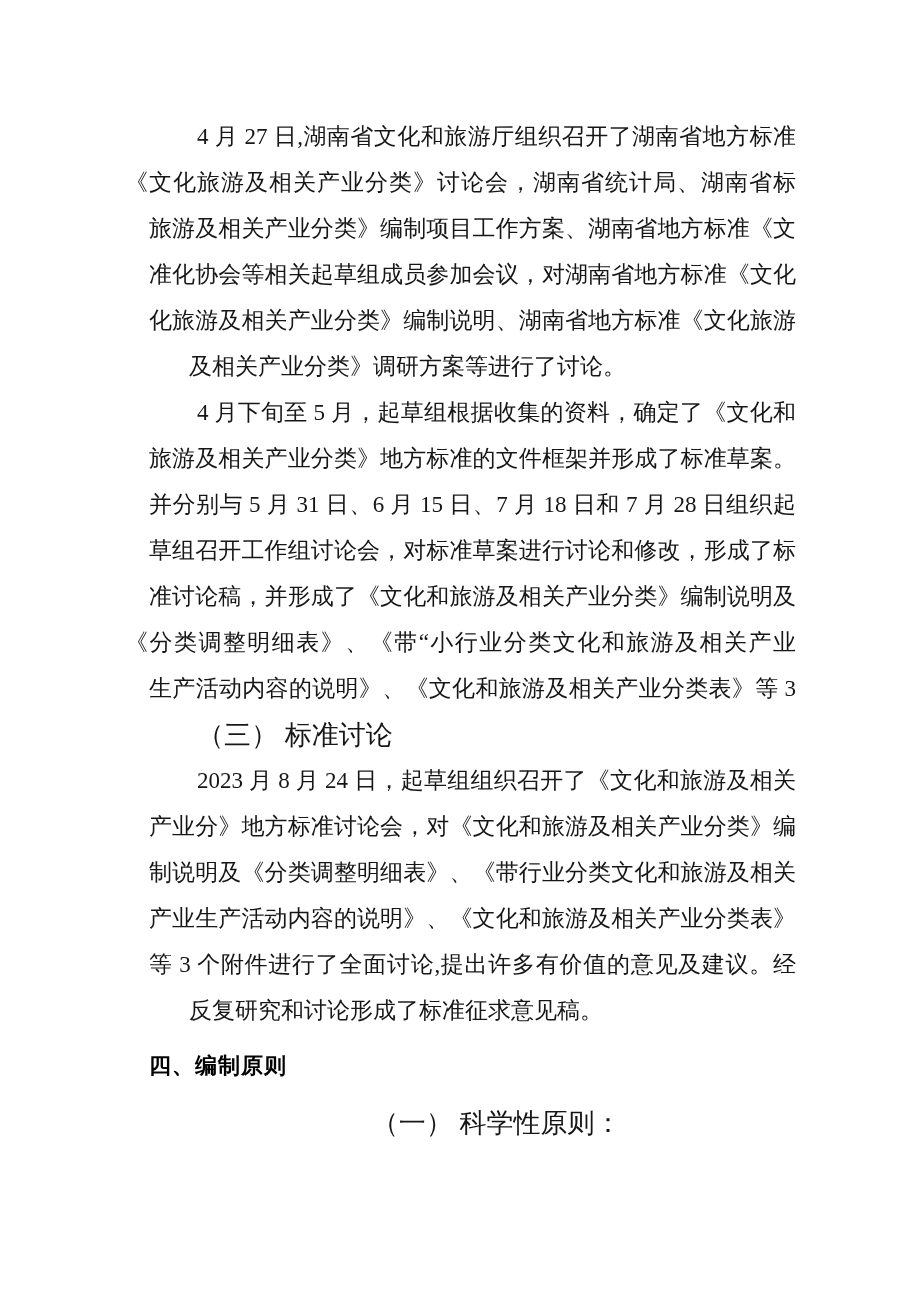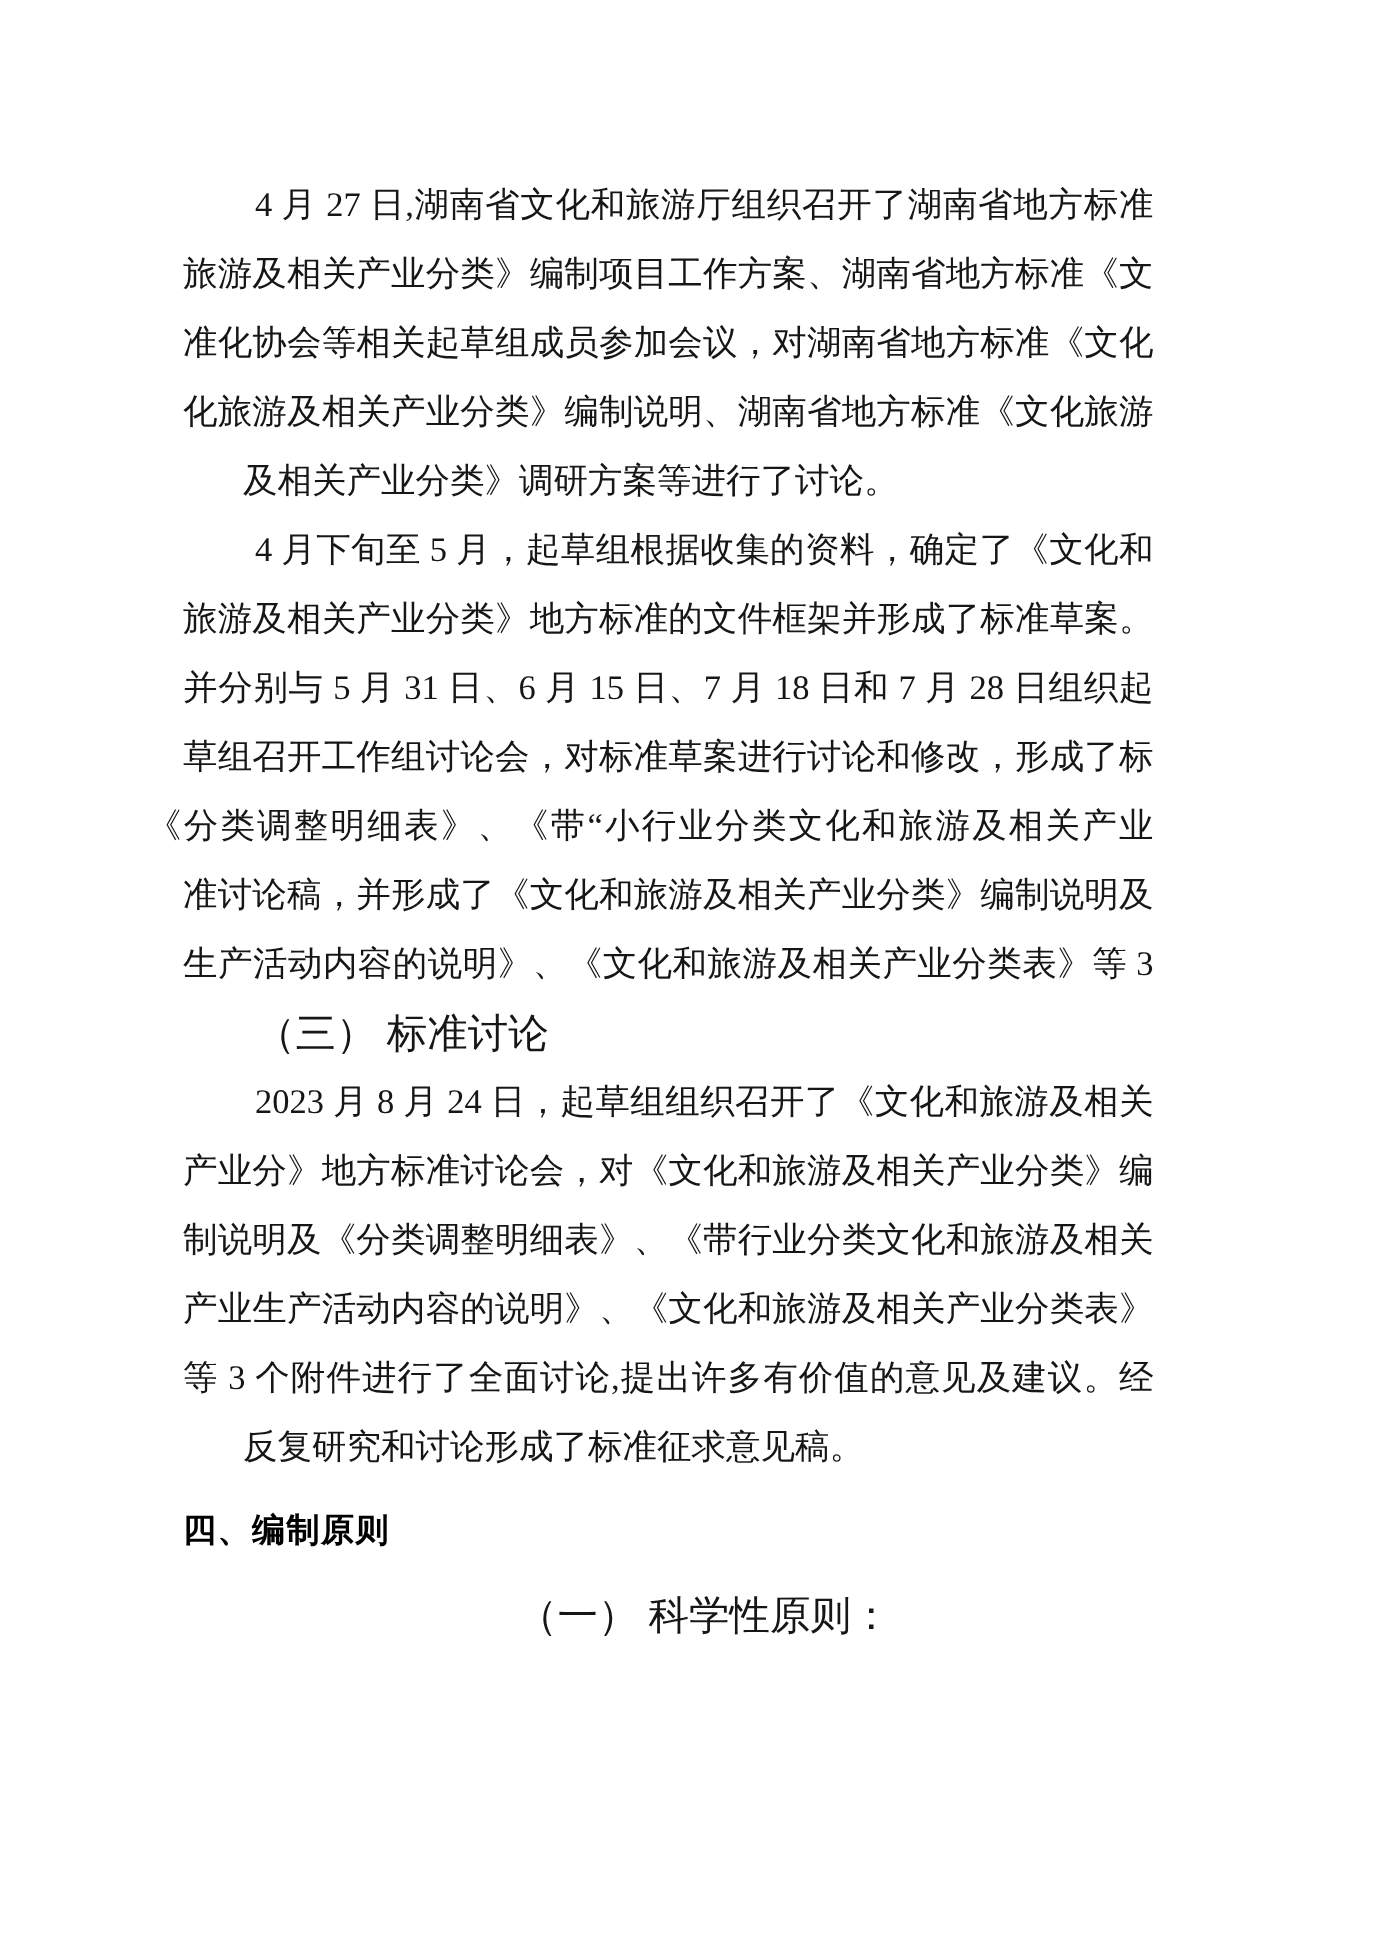--- a/index.html
+++ b/index.html
@@ -8,21 +8,21 @@
     width: 920px;
     height: 1301px;
     margin: 0 auto;
     background: #ffffff;
     font-family: "Liberation Serif", "DejaVu Serif", serif;
     color: #161616;
     overflow: hidden;
   }
   .doc-body {
     position: absolute;
-    left: 122px;
+    left: 149px;
     top: 114px;
     width: 647px;
   }
   .para { margin: 0; padding: 0; }
   .line {
     height: 46px;
     line-height: 46px;
     font-size: 23px;
     text-align: justify;
     text-align-last: justify;
@@ -55,33 +55,34 @@
   }
 </style>
 </head>
 <body>
 
 <div class="page">
   <main class="doc-body">
 
     <section class="para">
         <div class="line first">4 月 27 日,湖南省文化和旅游厅组织召开了湖南省地方标准</div>
+        <div class="line hang">《文化旅游及相关产业分类》讨论会，湖南省统计局、湖南省标</div>
         <div class="line mid">旅游及相关产业分类》编制项目工作方案、湖南省地方标准《文</div>
         <div class="line mid">准化协会等相关起草组成员参加会议，对湖南省地方标准《文化</div>
         <div class="line mid">化旅游及相关产业分类》编制说明、湖南省地方标准《文化旅游</div>
         <div class="line end">及相关产业分类》调研方案等进行了讨论。</div>
       </section>
 
     <section class="para">
         <div class="line first">4 月下旬至 5 月，起草组根据收集的资料，确定了《文化和</div>
         <div class="line mid">旅游及相关产业分类》地方标准的文件框架并形成了标准草案。</div>
         <div class="line mid">并分别与 5 月 31 日、6 月 15 日、7 月 18 日和 7 月 28 日组织起</div>
         <div class="line mid">草组召开工作组讨论会，对标准草案进行讨论和修改，形成了标</div>
+        <div class="line mid">准讨论稿，并形成了《文化和旅游及相关产业分类》编制说明及</div>
         <div class="line hang">《分类调整明细表》、《带“小行业分类文化和旅游及相关产业</div>
-        <div class="line mid">准讨论稿，并形成了《文化和旅游及相关产业分类》编制说明及</div>
         <div class="line mid">生产活动内容的说明》、《文化和旅游及相关产业分类表》等 3</div>
       </section>
 
     <h3 class="subheading">（三） 标准讨论</h3>
 
     <section class="para">
         <div class="line first">2023 月 8 月 24 日，起草组组织召开了《文化和旅游及相关</div>
         <div class="line mid">产业分》地方标准讨论会，对《文化和旅游及相关产业分类》编</div>
         <div class="line mid">制说明及《分类调整明细表》、《带行业分类文化和旅游及相关</div>
         <div class="line mid">产业生产活动内容的说明》、《文化和旅游及相关产业分类表》</div>

